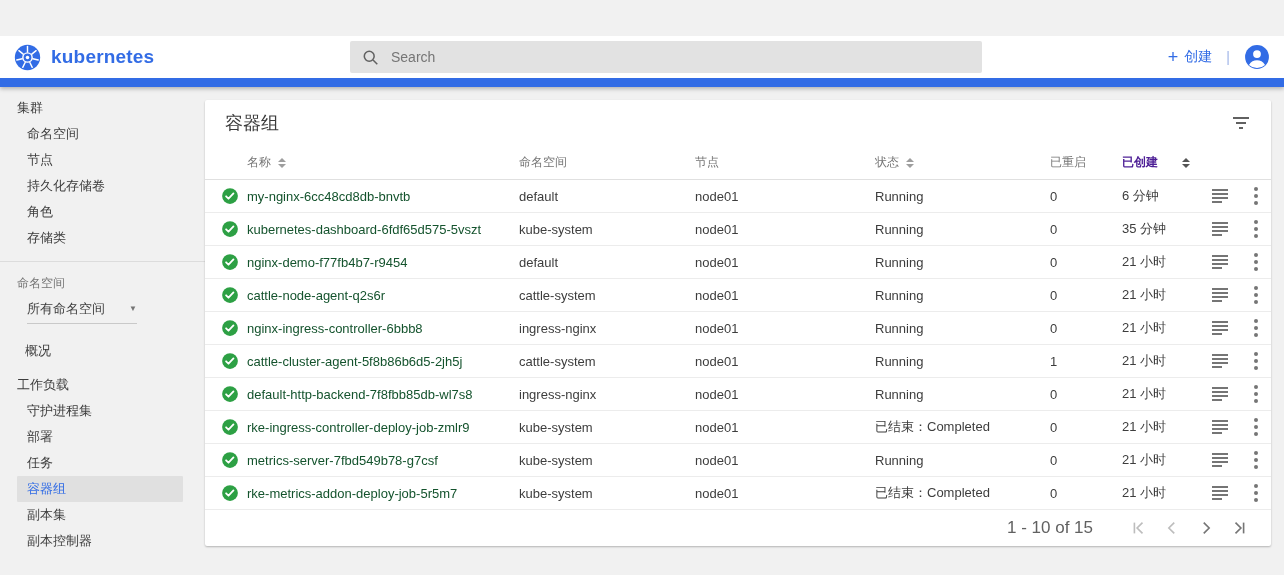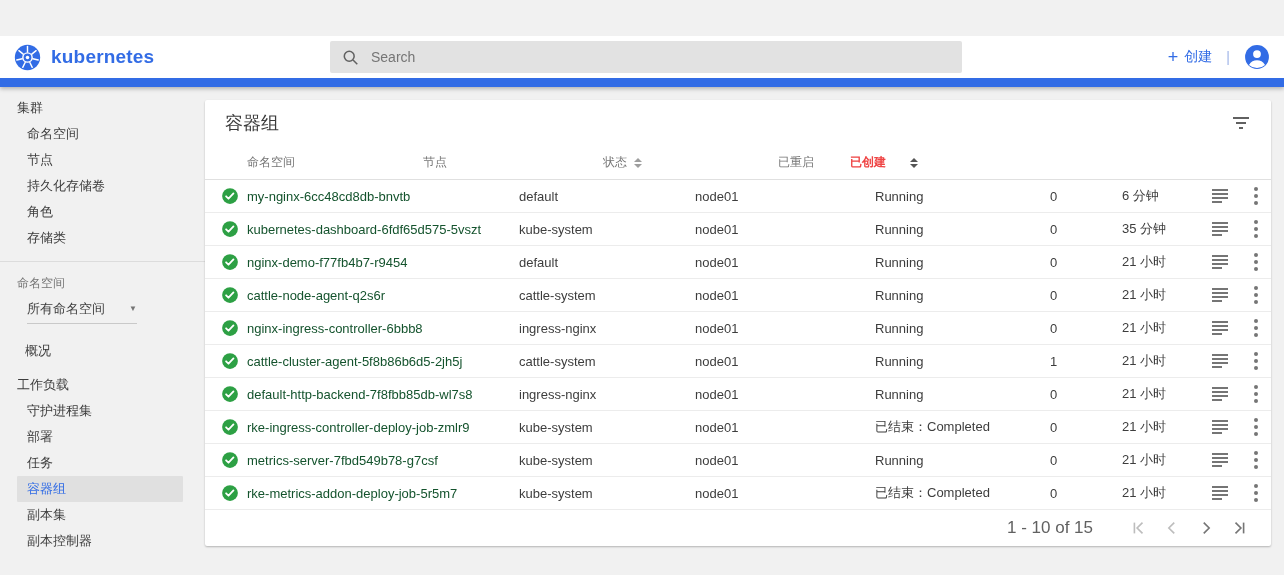--- a/index.html
+++ b/index.html
@@ -12,21 +12,21 @@
 
   
   .topbar {
     position:absolute; top:0; left:0; width:100%; height:42px;
     background:#fff; z-index:30; display:flex; align-items:center;margin-top:36px;
   }
   .brand { display:flex; align-items:center; gap:10px; padding-left:14px; }
   .brand-logo { display:block; }
   .brand-text { color:#326ce5; font-size:19px; font-weight:bold; letter-spacing:.2px; }
   .searchbar {
-    position:absolute; left:330px; top:5px; width:632px; height:32px;
+    position:absolute; left:350px; top:5px; width:632px; height:32px;
     background:#e2e2e2; border-radius:2px; display:flex; align-items:center; padding:0 12px;
   }
   .searchbar svg { flex:0 0 auto; margin-right:12px; }
   .searchbar input {
     flex:1; border:none; outline:none; background:transparent;
     font-size:14px; color:#424242; font-family:inherit;
   }
   .searchbar input::placeholder { color:#757575; }
   .top-actions { position:absolute; right:14px; top:0; height:42px; display:flex; align-items:center; gap:14px; }
   .create-btn {
@@ -74,21 +74,21 @@
 
   .thead { display:flex; align-items:center; height:34px; padding:0 0 0 16px; border-bottom:1px solid #e0e0e0; font-size:12px; color:#757575; }
   .trow  { display:flex; align-items:center; height:33px; padding:0 0 0 16px; border-bottom:1px solid #ececec; font-size:13px; color:#3d3d3d; }
   .c-icon{width:26px; display:flex; align-items:center;}
   .c-name{width:272px;}
   .c-ns{width:176px;} .c-node{width:180px;} .c-status{width:175px;}
   .c-restarts{width:72px;} .c-age{width:90px;}
   .c-logs{width:38px; display:flex; align-items:center;}
   .c-kebab{width:20px; display:flex; align-items:center;}
   .th-sortable { cursor:pointer; display:flex; align-items:center; }
-  .th-active { color:#ef4444; font-weight:bold;gap:17px; }
+  .th-active { color:#4c1d95; font-weight:bold;gap:17px; }
   .sort { display:inline-flex; flex-direction:column; gap:2px; margin-left:7px; }
   .sort .up { width:0;height:0;border-left:4px solid transparent;border-right:4px solid transparent;border-bottom:4px solid #9e9e9e; }
   .sort .dn { width:0;height:0;border-left:4px solid transparent;border-right:4px solid transparent;border-top:4px solid #9e9e9e; }
   .th-active .sort .up { border-bottom-color:#555; }
   .th-active .sort .dn { border-top-color:#555; }
 
   .pod-link { color:#14532d; cursor:pointer; }
   .logs-icon { display:flex; flex-direction:column; gap:2px; width:16px; cursor:pointer; }
   .logs-icon i { display:block; height:2px; background:#757575; width:16px; }
   .logs-icon i:nth-child(4){ width:10px; }
@@ -206,20 +206,29 @@
         <h2 class="card-title">容器组</h2>
         <div class="filter-icon">
             <i></i>
             <i></i>
             <i></i>
           </div>
       </div>
 
       <div class="thead">
         <span class="c-icon"></span>
+        <span class="c-name">
+            <span class="th-sortable">
+              <span>名称</span>
+              <span class="sort">
+                <i class="up"></i>
+                <i class="dn"></i>
+              </span>
+            </span>
+          </span>
         <span class="c-ns">命名空间</span>
         <span class="c-node">节点</span>
         <span class="c-status">
             <span class="th-sortable">
               <span>状态</span>
               <span class="sort">
                 <i class="up"></i>
                 <i class="dn"></i>
               </span>
             </span>

